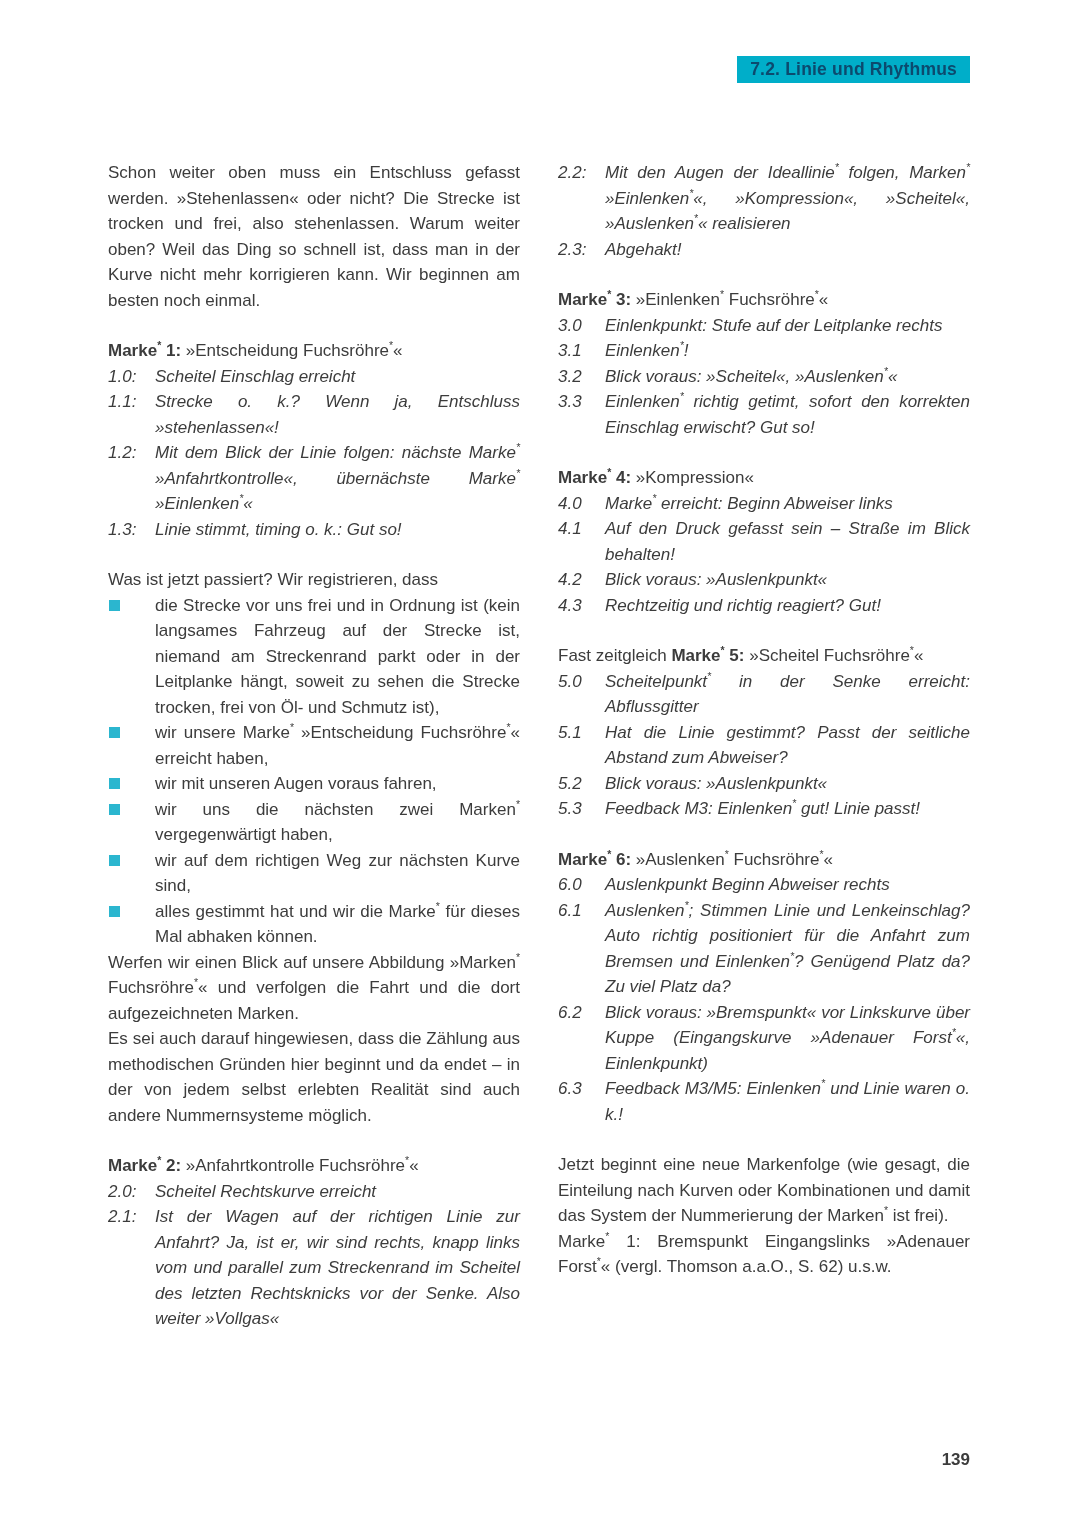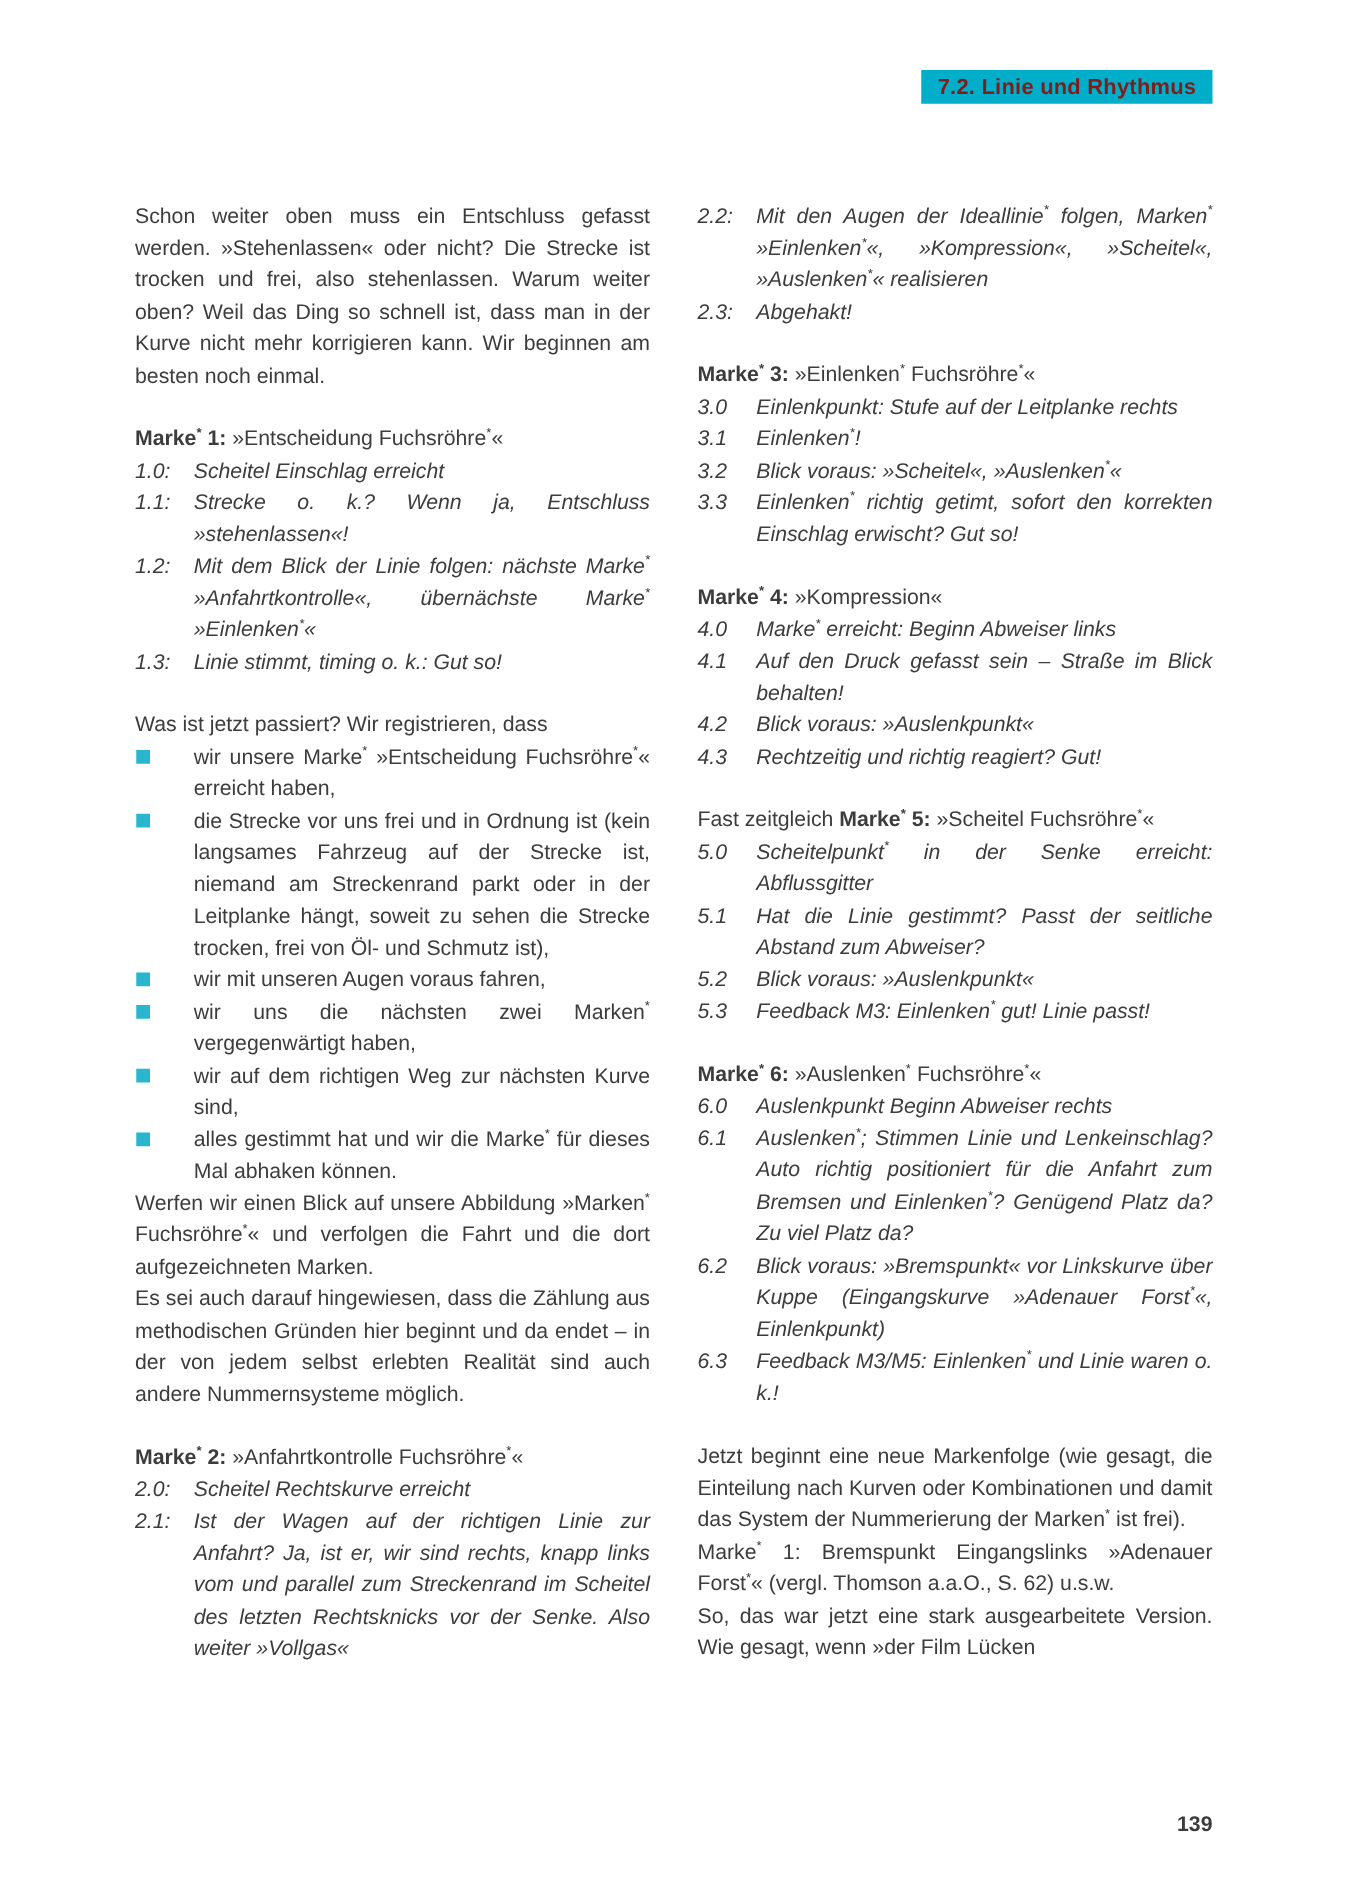--- a/index.html
+++ b/index.html
@@ -74,37 +74,37 @@
     bottom:50px;
     font-weight:700;
     font-size:17px;
     color:#3c3c3c;
   }
 </style>
 </head>
 <body>
 
 <div class="page" style="color: rgb(60, 60, 60);">
-  <div class="chapter-badge" style="background: rgb(0, 174, 201); color: #7f1d1d;">
+  <div class="chapter-badge" style="background: rgb(0, 174, 201); color: #0c4a6e;">
     <span>7.2. Linie und Rhythmus</span>
   </div>
   <div class="columns">
     <div class="col" id="left-col">
         <p class="para"><span>Schon weiter oben muss ein Entschluss gefasst werden. »Stehenlassen« oder nicht? Die Strecke ist trocken und frei, also stehenlassen. Warum weiter oben? Weil das Ding so schnell ist, dass man in der Kurve nicht mehr korrigieren kann. Wir beginnen am besten noch einmal.</span></p>
         <p class="para"><span class="b">Marke<sup>*</sup> 1:</span><span> »Entscheidung Fuchsröhre<sup>*</sup>«</span></p>
         <div class="numlist">
           <div class="numitem"><span class="numlabel">1.0:</span><span><span>Scheitel Einschlag erreicht</span></span></div>
           <div class="numitem"><span class="numlabel">1.1:</span><span><span>Strecke o. k.? Wenn ja, Entschluss »stehenlassen«!</span></span></div>
           <div class="numitem"><span class="numlabel">1.2:</span><span><span>Mit dem Blick der Linie folgen: nächste Marke<sup>*</sup> »Anfahrtkontrolle«, übernächste Marke<sup>*</sup> »Einlenken<sup>*</sup>«</span></span></div>
           <div class="numitem"><span class="numlabel">1.3:</span><span><span>Linie stimmt, timing o. k.: Gut so!</span></span></div>
         </div>
         <p class="para"><span>Was ist jetzt passiert? Wir registrieren, dass</span></p>
         <div class="bullist">
+          <div class="bulitem"><span class="bullet-sq" style="background: rgb(43, 182, 207);"></span><span><span>die Strecke vor uns frei und in Ordnung ist (kein langsames Fahrzeug auf der Strecke ist, niemand am Streckenrand parkt oder in der Leitplanke hängt, soweit zu sehen die Strecke trocken, frei von Öl- und Schmutz ist),</span></span></div>
           <div class="bulitem"><span class="bullet-sq" style="background: rgb(43, 182, 207);"></span><span><span>wir unsere Marke<sup>*</sup> »Entscheidung Fuchsröhre<sup>*</sup>« erreicht haben,</span></span></div>
-          <div class="bulitem"><span class="bullet-sq" style="background: rgb(43, 182, 207);"></span><span><span>die Strecke vor uns frei und in Ordnung ist (kein langsames Fahrzeug auf der Strecke ist, niemand am Streckenrand parkt oder in der Leitplanke hängt, soweit zu sehen die Strecke trocken, frei von Öl- und Schmutz ist),</span></span></div>
           <div class="bulitem"><span class="bullet-sq" style="background: rgb(43, 182, 207);"></span><span><span>wir mit unseren Augen voraus fahren,</span></span></div>
           <div class="bulitem"><span class="bullet-sq" style="background: rgb(43, 182, 207);"></span><span><span>wir uns die nächsten zwei Marken<sup>*</sup> vergegenwärtigt haben,</span></span></div>
           <div class="bulitem"><span class="bullet-sq" style="background: rgb(43, 182, 207);"></span><span><span>wir auf dem richtigen Weg zur nächsten Kurve sind,</span></span></div>
           <div class="bulitem"><span class="bullet-sq" style="background: rgb(43, 182, 207);"></span><span><span>alles gestimmt hat und wir die Marke<sup>*</sup> für dieses Mal abhaken können.</span></span></div>
         </div>
         <p class="para tight"><span>Werfen wir einen Blick auf unsere Abbildung »Marken<sup>*</sup> Fuchsröhre<sup>*</sup>« und verfolgen die Fahrt und die dort aufgezeichneten Marken.</span></p>
         <p class="para tight"><span>Es sei auch darauf hingewiesen, dass die Zählung aus methodischen Gründen hier beginnt und da endet – in der von jedem selbst erlebten Realität sind auch andere Nummernsysteme möglich.</span></p>
         <p class="para"><span class="b">Marke<sup>*</sup> 2:</span><span> »Anfahrtkontrolle Fuchsröhre<sup>*</sup>«</span></p>
         <div class="numlist">
           <div class="numitem"><span class="numlabel">2.0:</span><span><span>Scheitel Rechtskurve erreicht</span></span></div>
@@ -139,17 +139,16 @@
         </div>
         <p class="para"><span class="b">Marke<sup>*</sup> 6:</span><span> »Auslenken<sup>*</sup> Fuchsröhre<sup>*</sup>«</span></p>
         <div class="numlist">
           <div class="numitem"><span class="numlabel">6.0</span><span><span>Auslenkpunkt Beginn Abweiser rechts</span></span></div>
           <div class="numitem"><span class="numlabel">6.1</span><span><span>Auslenken<sup>*</sup>; Stimmen Linie und Lenkeinschlag? Auto richtig positioniert für die Anfahrt zum Bremsen und Einlenken<sup>*</sup>? Genügend Platz da? Zu viel Platz da?</span></span></div>
           <div class="numitem"><span class="numlabel">6.2</span><span><span>Blick voraus: »Bremspunkt« vor Linkskurve über Kuppe (Eingangskurve »Adenauer Forst<sup>*</sup>«, Einlenkpunkt)</span></span></div>
           <div class="numitem"><span class="numlabel">6.3</span><span><span>Feedback M3/M5: Einlenken<sup>*</sup> und Linie waren o. k.!</span></span></div>
         </div>
         <p class="para"><span>Jetzt beginnt eine neue Markenfolge (wie gesagt, die Einteilung nach Kurven oder Kombinationen und damit das System der Nummerierung der Marken<sup>*</sup> ist frei).</span></p>
         <p class="para tight"><span>Marke<sup>*</sup> 1: Bremspunkt Eingangslinks »Adenauer Forst<sup>*</sup>« (vergl. Thomson a.a.O., S. 62) u.s.w.</span></p>
-        <p class="para tight"><span>So, das war jetzt eine stark ausgearbeitete Version. Wie gesagt, wenn »der Film Lücken</span></p>
       </div>
   </div>
   <div class="page-number">139</div>
 </div>
 
 </body></html>

